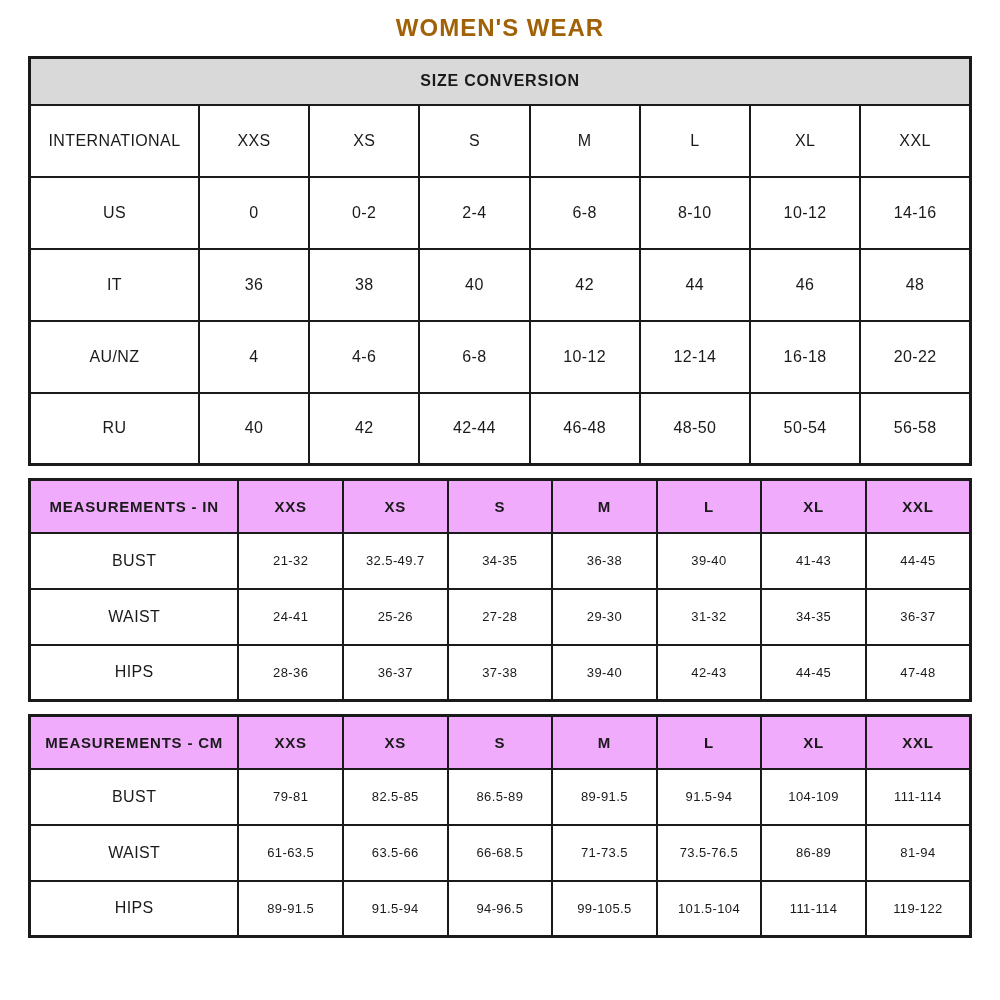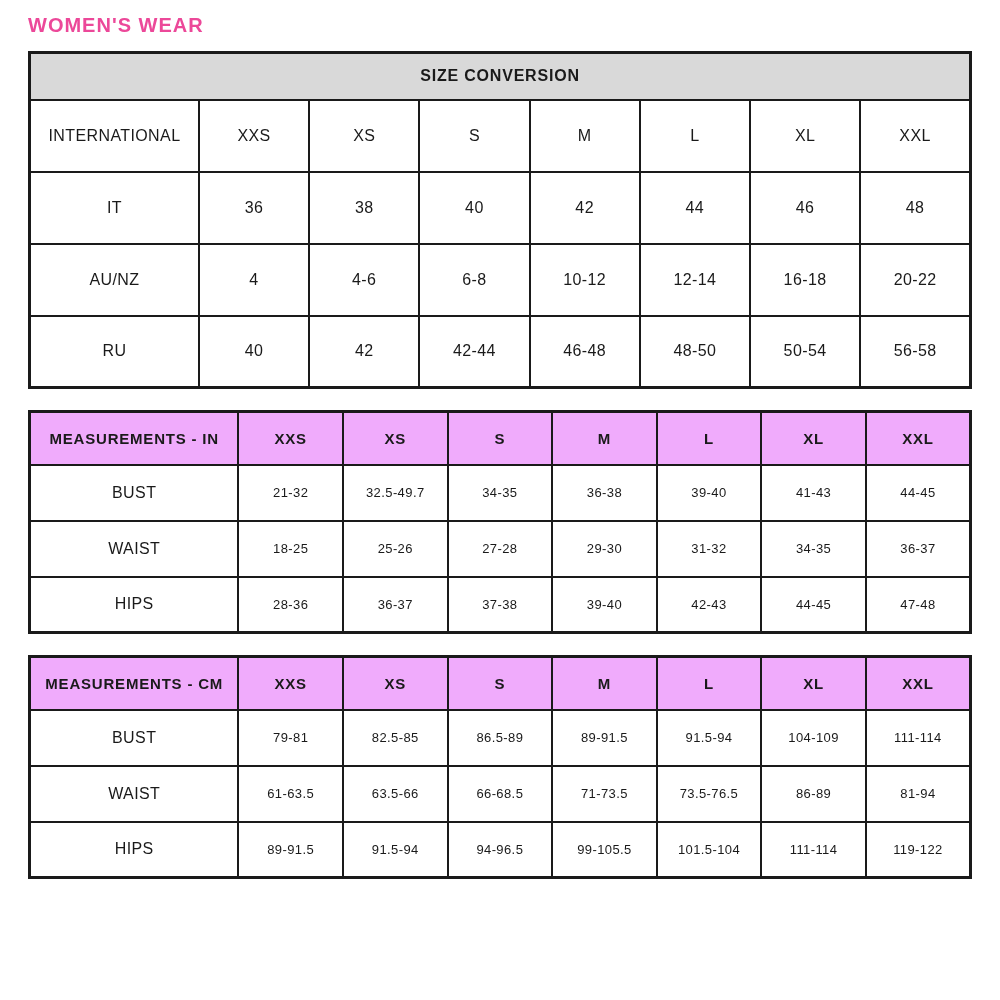--- a/index.html
+++ b/index.html
@@ -11,31 +11,32 @@
     color: #1a1a1a;
   }
   .page {
     width: 1000px;
     height: 1000px;
     padding: 10px 28px 12px 28px;
     margin: 0 auto;
   }
   h1.title {
     margin: 4px 0 14px 0;
-    font-size: 20px;
+    text-align: center;
+    font-size: 24px;
     font-weight: 700;
     letter-spacing: 1px;
-    color: #ec4899;
+    color: #a16207;
   }
   table.size-table {
     width: 100%;
     border-collapse: collapse;
     table-layout: fixed;
     border: 3px solid #1a1a1a;
-    margin-bottom: 21px;
+    margin-bottom: 12px;
   }
   table.size-table:last-child { margin-bottom: 0; border-radius: 26px; }
   .size-table th, .size-table td {
     border: 2px solid #1a1a1a;
     text-align: center;
     vertical-align: middle;
     padding: 2px 4px;
     letter-spacing: 0.4px;
     overflow: hidden;
   }
@@ -92,20 +93,30 @@
         </tr>
         <tr class="cols-row">
           <th>INTERNATIONAL</th>
           <th>XXS</th>
           <th>XS</th>
           <th>S</th>
           <th>M</th>
           <th>L</th>
           <th>XL</th>
           <th>XXL</th>
+        </tr>
+        <tr class="data-row">
+          <th class="rowlabel">US</th>
+          <td>0</td>
+          <td>0-2</td>
+          <td>2-4</td>
+          <td>6-8</td>
+          <td>8-10</td>
+          <td>10-12</td>
+          <td>14-16</td>
         </tr>
         <tr class="data-row">
           <th class="rowlabel">IT</th>
           <td>36</td>
           <td>38</td>
           <td>40</td>
           <td>42</td>
           <td>44</td>
           <td>46</td>
           <td>48</td>
@@ -154,21 +165,21 @@
           <td>21-32</td>
           <td>32.5-49.7</td>
           <td>34-35</td>
           <td>36-38</td>
           <td>39-40</td>
           <td>41-43</td>
           <td>44-45</td>
         </tr>
         <tr class="data-row">
           <th class="rowlabel">WAIST</th>
-          <td>18-25</td>
+          <td>24-41</td>
           <td>25-26</td>
           <td>27-28</td>
           <td>29-30</td>
           <td>31-32</td>
           <td>34-35</td>
           <td>36-37</td>
         </tr>
         <tr class="data-row">
           <th class="rowlabel">HIPS</th>
           <td>28-36</td>

